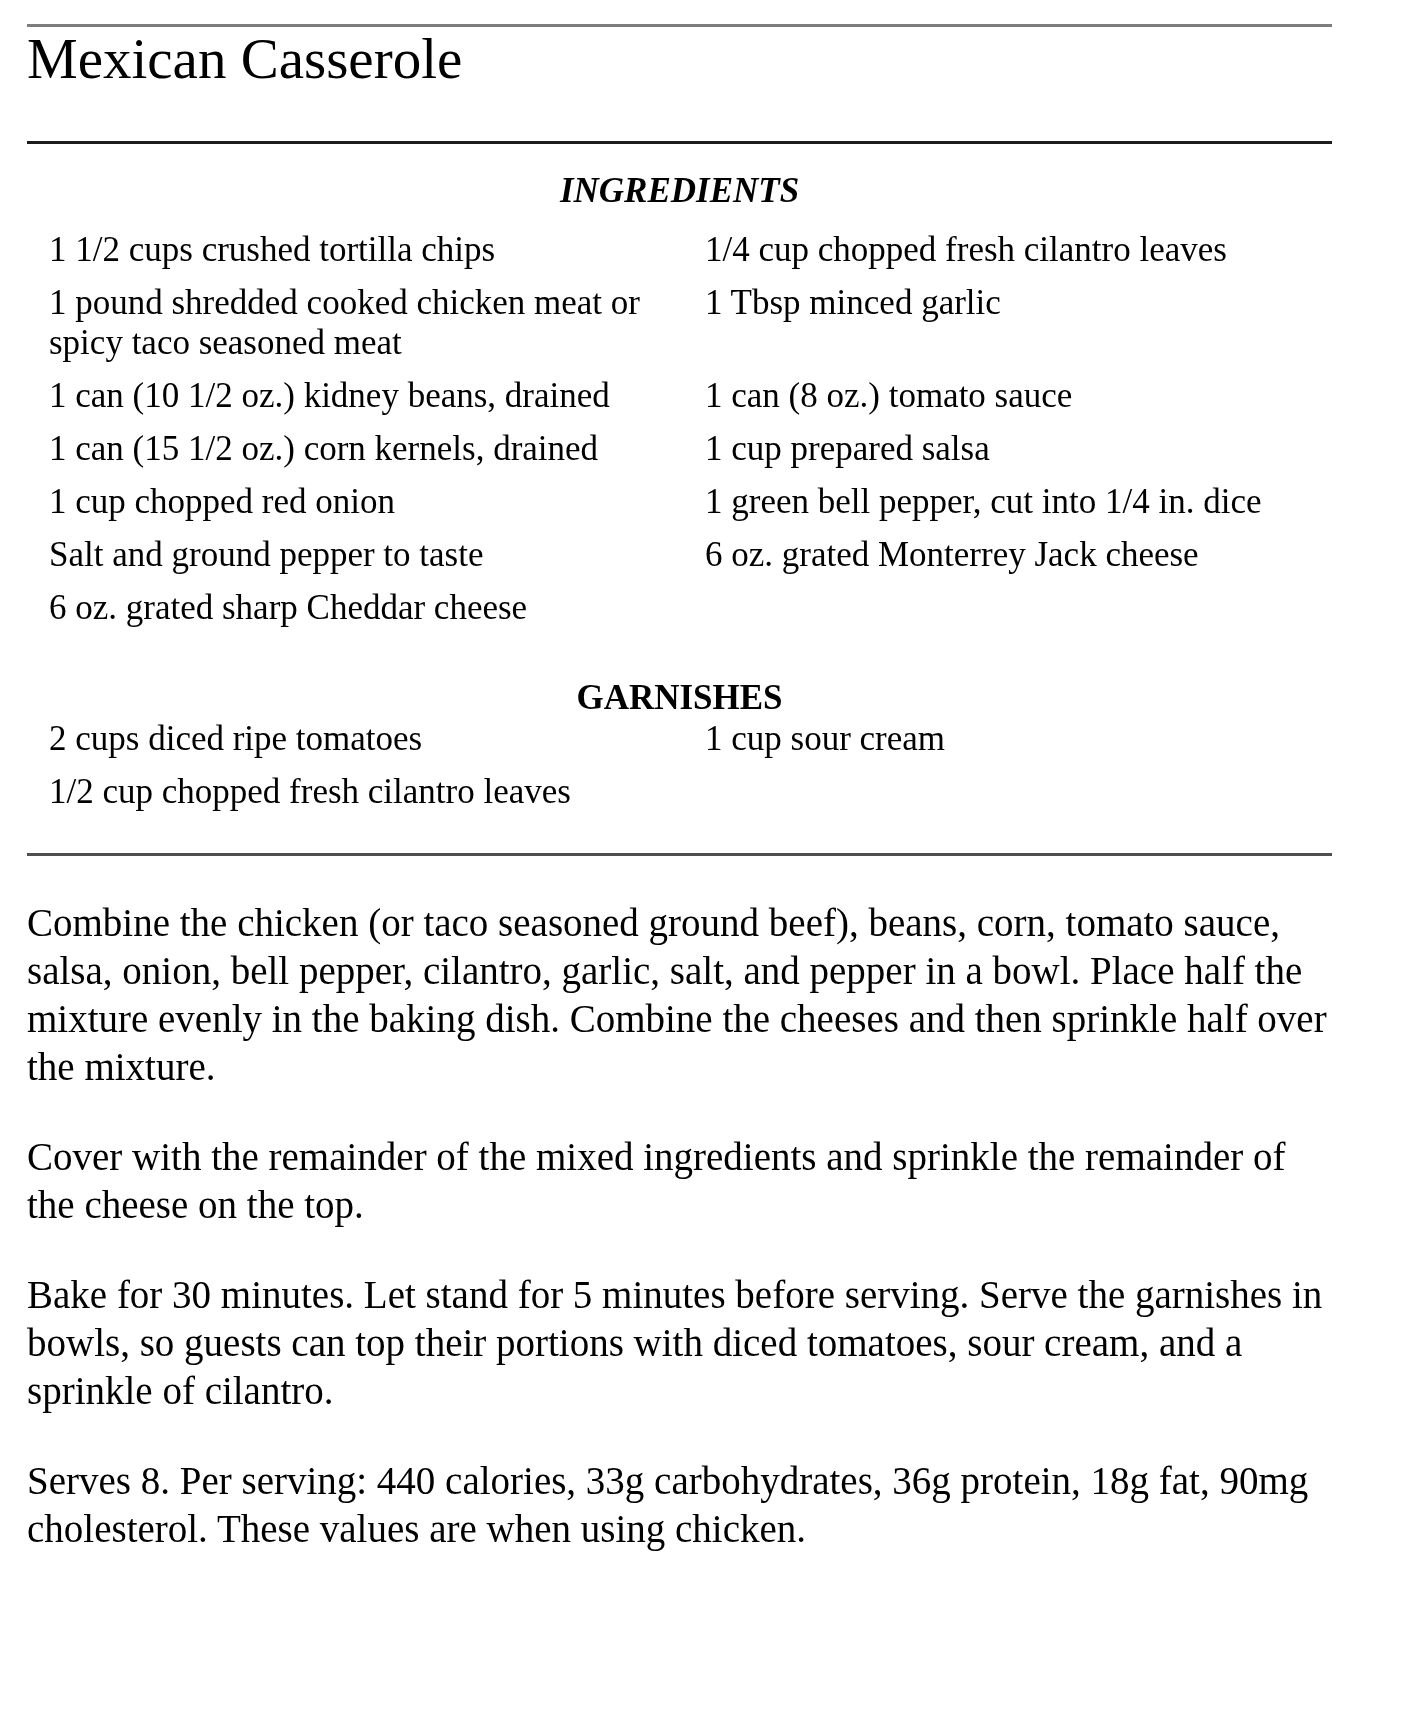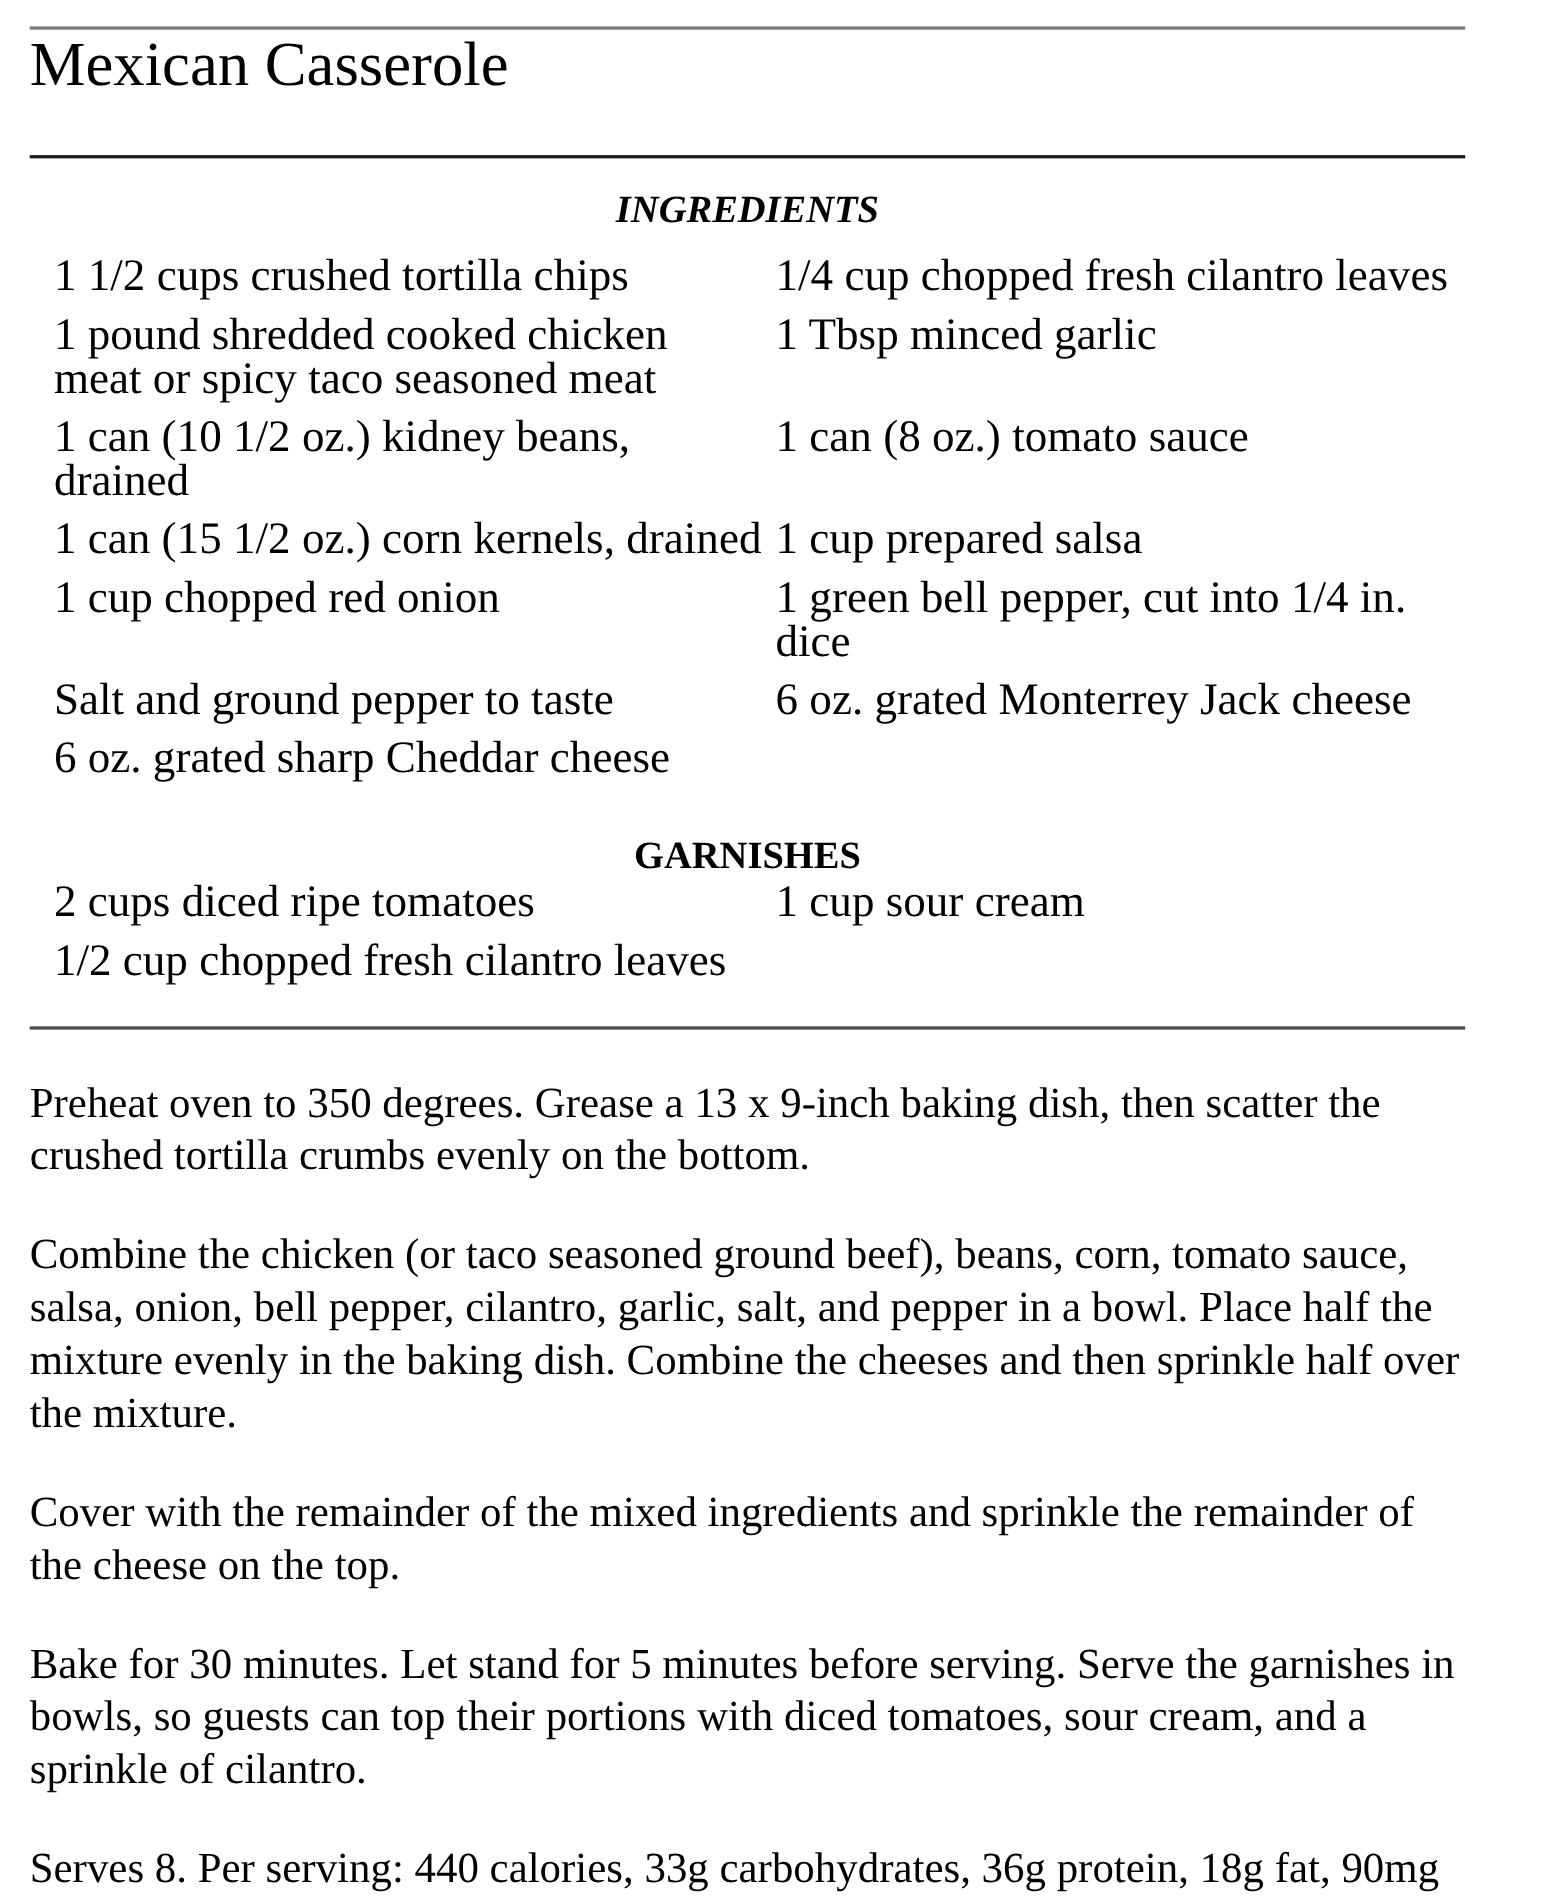--- a/index.html
+++ b/index.html
@@ -40,21 +40,21 @@
     line-height: 42px;
     text-align: center;
     margin: 0;
   }
   .heading-ingredients { margin-top: 26px; font-style: italic; }
   .heading-garnishes   { margin-top: 36px; }
   .ing-grid {
     display: grid;
     grid-template-columns: 656px auto;
     padding-left: 22px;
-    font-size: 41px;
+    font-size: 35px;
     line-height: 40px;
   }
   .ing-grid.first { margin-top: 18px; }
   .ing-cell {
     margin: 0 0 13px 0;
   }
   .ing-cell.left { padding-right: 10px; }
   .paragraphs {
     margin-top: 43px;
     width: 1308px;
@@ -100,20 +100,19 @@
   <div class="ing-grid">
     <div class="ing-cell left">2 cups diced ripe tomatoes</div>
     <div class="ing-cell right">1 cup sour cream</div>
     <div class="ing-cell left">1/2 cup chopped fresh cilantro leaves</div>
     <div class="ing-cell right"></div>
   </div>
 
   <hr class="rule rule-mid">
 
   <div class="paragraphs">
-    <p>Preheat oven to 350 degrees. Grease a 13 x 9-inch baking dish, then scatter the crushed tortilla crumbs evenly on the bottom.</p>
     <p>Combine the chicken (or taco seasoned ground beef), beans, corn, tomato sauce, salsa, onion, bell pepper, cilantro, garlic, salt, and pepper in a bowl. Place half the mixture evenly in the baking dish. Combine the cheeses and then sprinkle half over the mixture.</p>
     <p>Cover with the remainder of the mixed ingredients and sprinkle the remainder of the cheese on the top.</p>
     <p>Bake for 30 minutes. Let stand for 5 minutes before serving. Serve the garnishes in bowls, so guests can top their portions with diced tomatoes, sour cream, and a sprinkle of cilantro.</p>
     <p>Serves 8. Per serving: 440 calories, 33g carbohydrates, 36g protein, 18g fat, 90mg cholesterol. These values are when using chicken.</p>
   </div>
 
 </div>
 
 </body></html>

